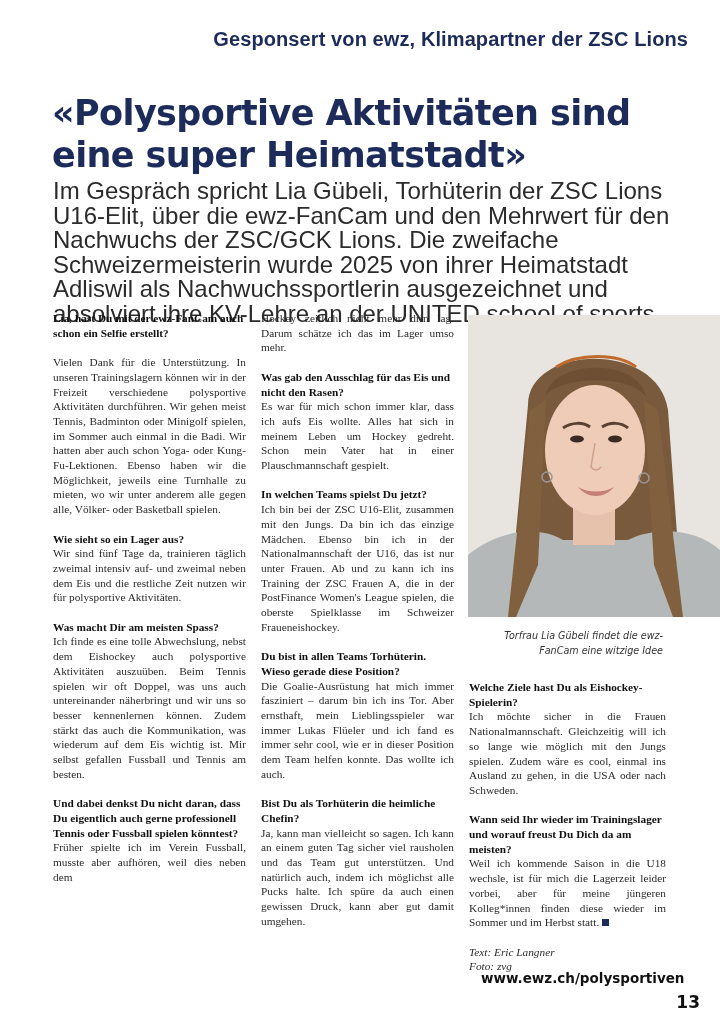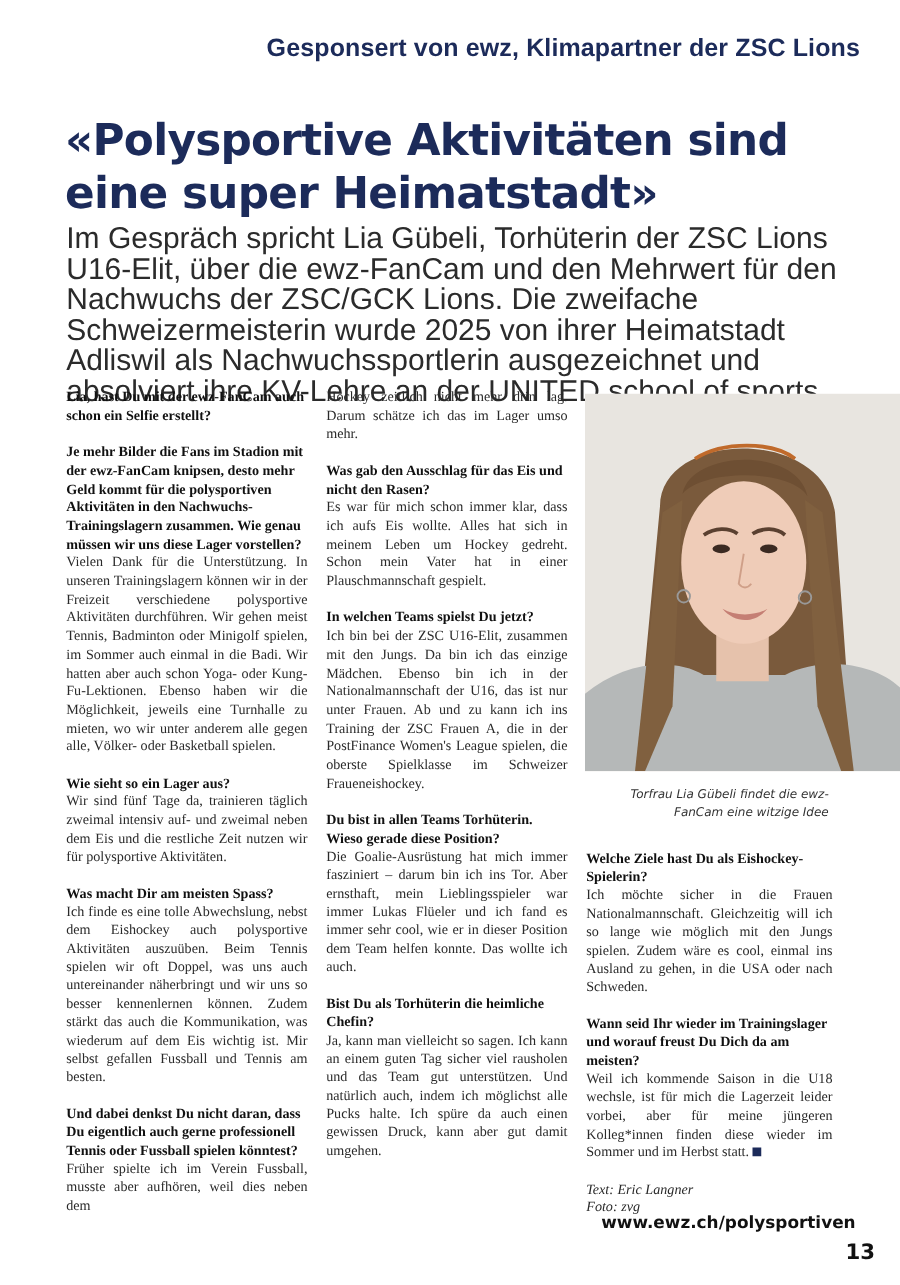--- a/index.html
+++ b/index.html
@@ -66,21 +66,20 @@
   <span>eine super Heimatstadt»</span>
 </h1>
 
 <p class="lead">Im Gespräch spricht Lia Gübeli, Torhüterin der ZSC Lions U16-Elit, über die ewz-FanCam und den Mehrwert für den Nachwuchs der ZSC/GCK Lions. Die zweifache Schweizermeisterin wurde 2025 von ihrer Heimatstadt Adliswil als Nachwuchssportlerin ausgezeichnet und absolviert ihre KV-Lehre an der UNITED school of sports.</p>
 
 <div class="col col1">
   <div class="qa">
     <span class="q">Lia, hast Du mit der ewz-FanCam auch schon ein Selfie erstellt?</span>
   </div>
   <div class="qa">
-    <span class="q">Je mehr Bilder die Fans im Stadion mit der ewz-FanCam knipsen, desto mehr Geld kommt für die polysportiven Aktivitäten in den Nachwuchs-Trainingslagern zusammen. Wie genau müssen wir uns diese Lager vorstellen?</span>
     <span class="a">Vielen Dank für die Unterstützung. In unseren Trainingslagern können wir in der Freizeit verschiedene polysportive Aktivitäten durchführen. Wir gehen meist Tennis, Badminton oder Minigolf spielen, im Sommer auch einmal in die Badi. Wir hatten aber auch schon Yoga- oder Kung-Fu-Lektionen. Ebenso haben wir die Möglichkeit, jeweils eine Turnhalle zu mieten, wo wir unter anderem alle gegen alle, Völker- oder Basketball spielen.</span>
   </div>
   <div class="qa">
     <span class="q">Wie sieht so ein Lager aus?</span>
     <span class="a">Wir sind fünf Tage da, trainieren täglich zweimal intensiv auf- und zweimal neben dem Eis und die restliche Zeit nutzen wir für polysportive Aktivitäten.</span>
   </div>
   <div class="qa">
     <span class="q">Was macht Dir am meisten Spass?</span>
     <span class="a">Ich finde es eine tolle Abwechslung, nebst dem Eishockey auch polysportive Aktivitäten auszuüben. Beim Tennis spielen wir oft Doppel, was uns auch untereinander näherbringt und wir uns so besser kennenlernen können. Zudem stärkt das auch die Kommunikation, was wiederum auf dem Eis wichtig ist. Mir selbst gefallen Fussball und Tennis am besten.</span>
   </div>

